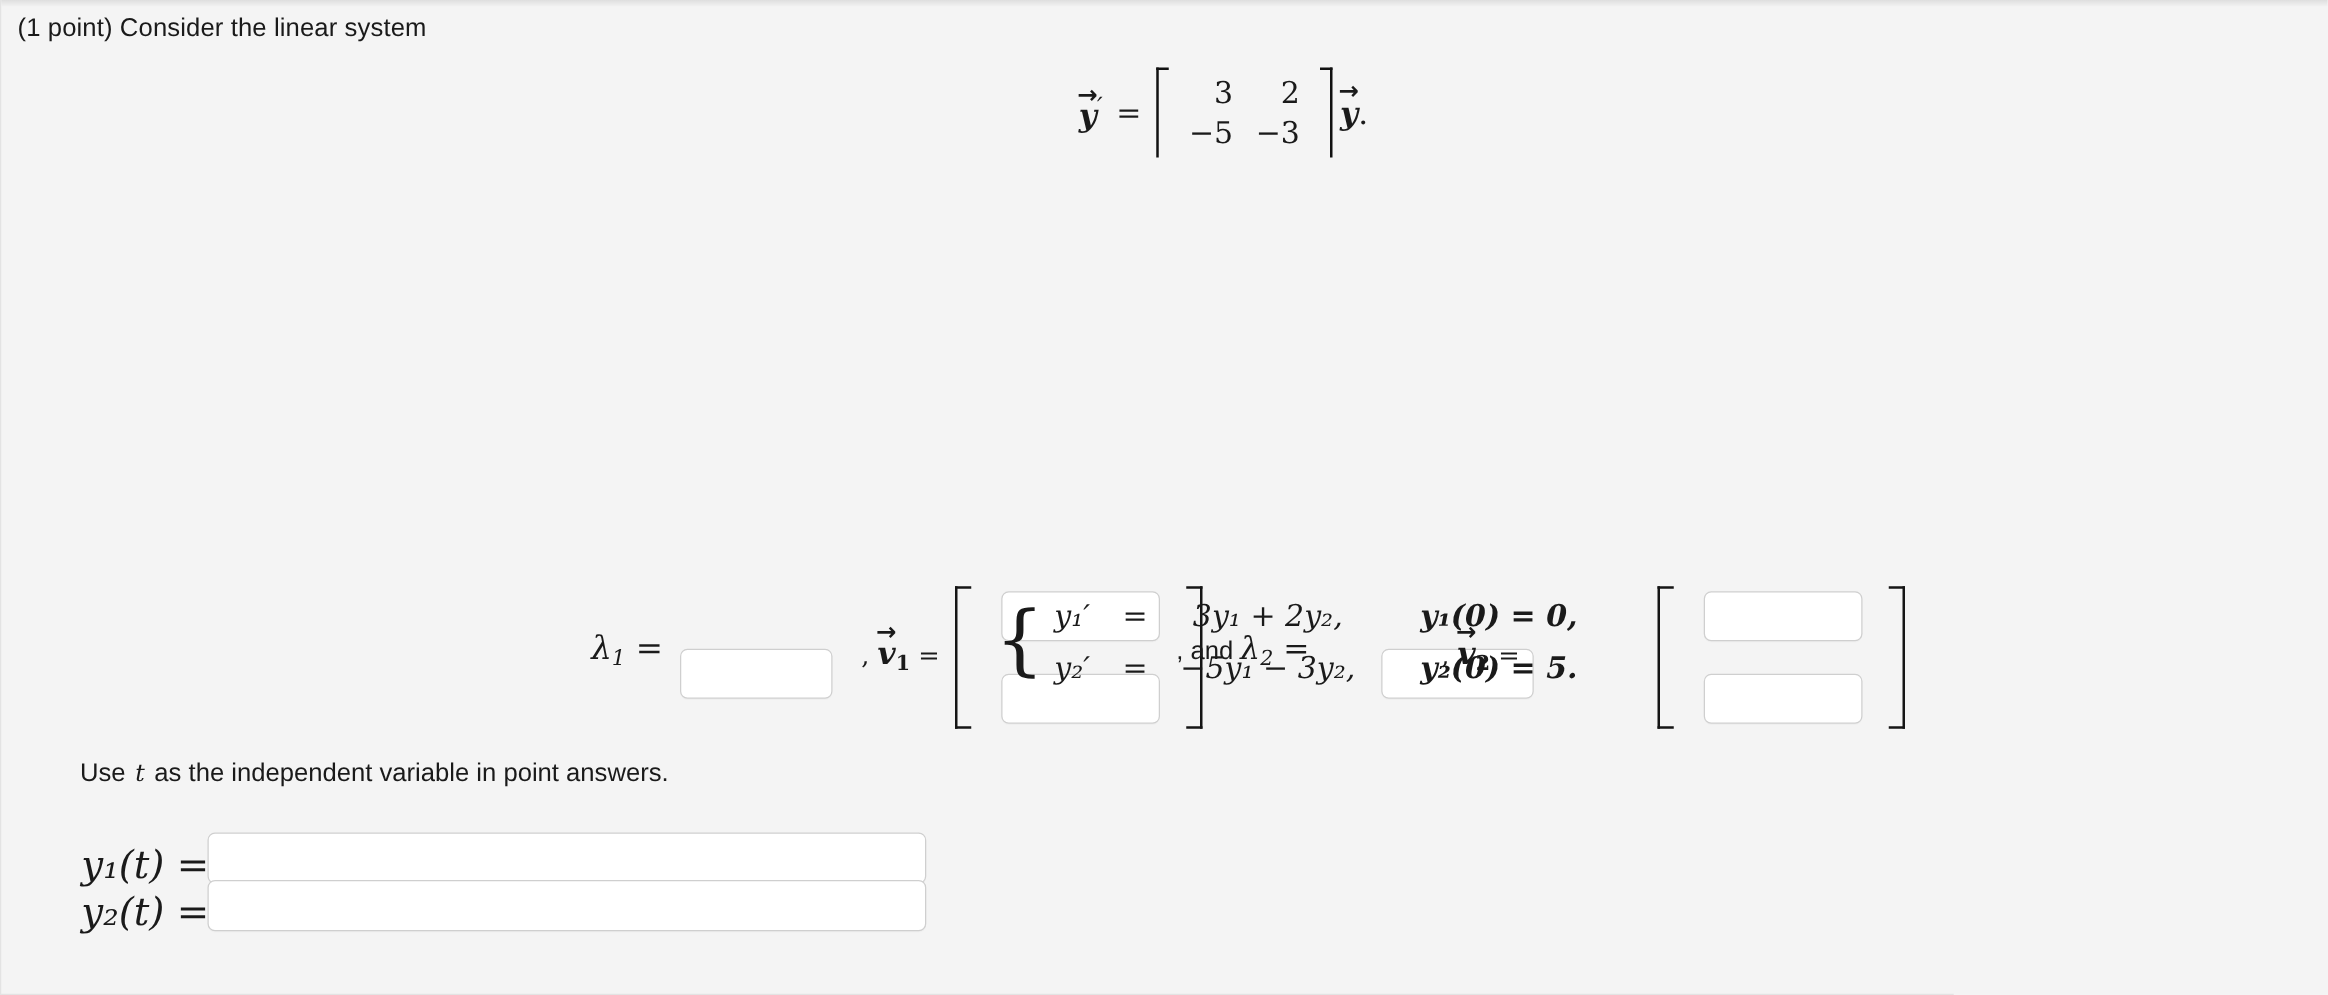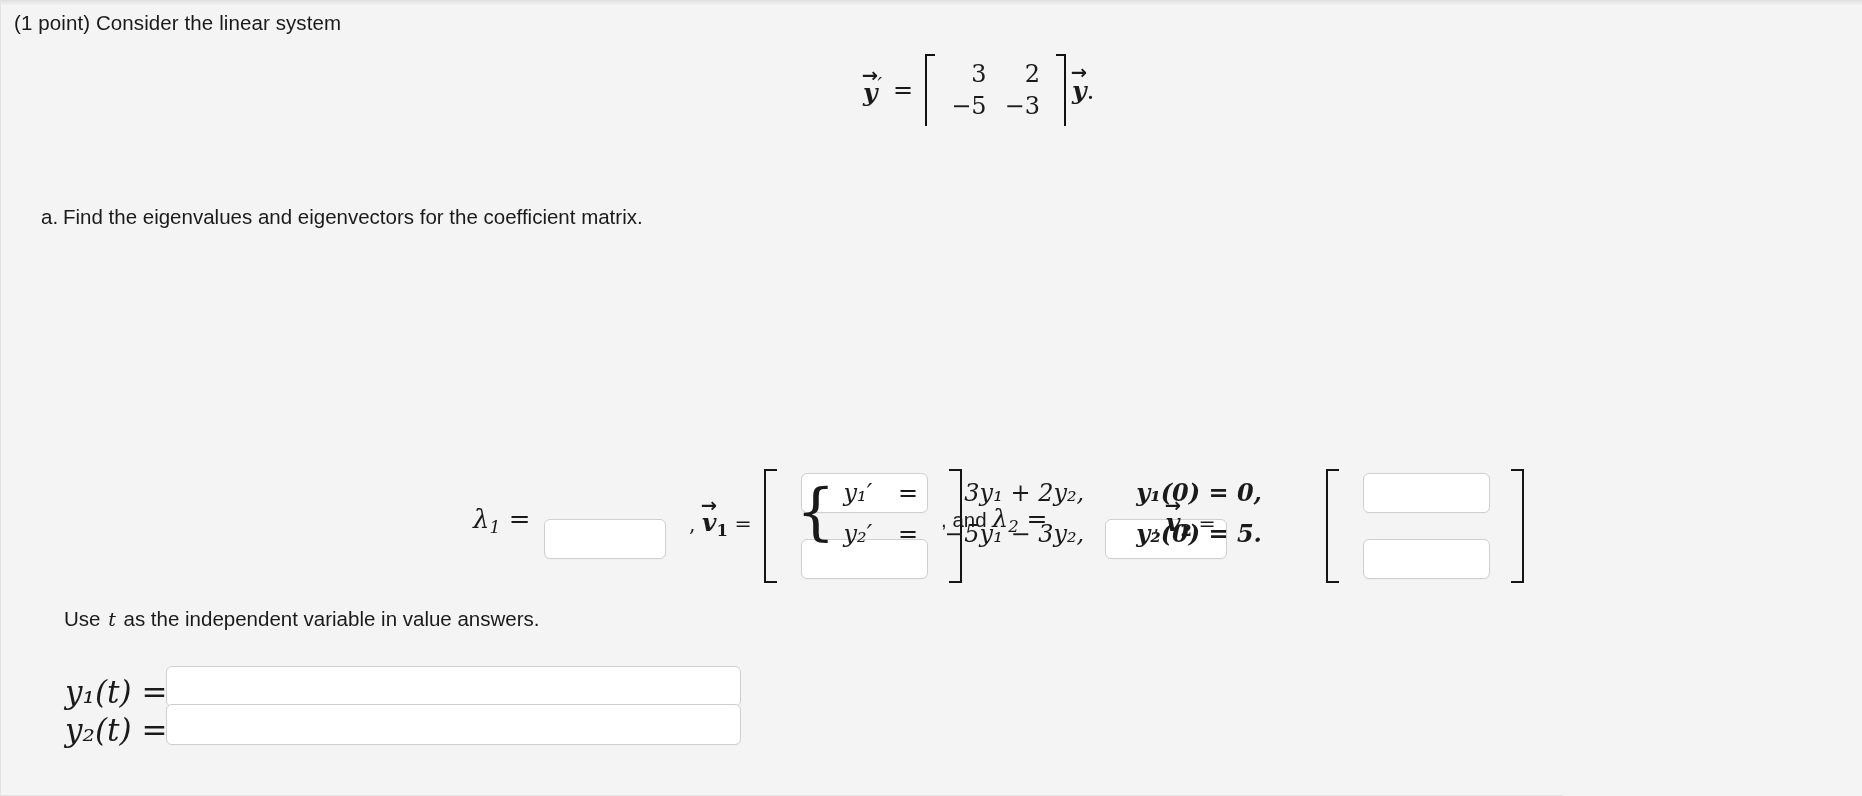--- a/index.html
+++ b/index.html
@@ -261,21 +261,21 @@
     transform: translateY(-1px);
   }
   .ivp-grid {
     display: grid;
     grid-template-columns: auto auto auto auto;
     row-gap: 12px;
     align-items: baseline;
   }
   .ivp-grid .c-lhs { padding-right: 26px; text-align: left; white-space: nowrap; }
   .ivp-grid .c-eq  { padding-right: 26px; }
-  .ivp-grid .c-rhs { padding-right: 52px; white-space: nowrap; text-align: right; }
+  .ivp-grid .c-rhs { padding-right: 52px; white-space: nowrap; text-align: center; }
   .ivp-grid .c-ic  { white-space: nowrap; font-weight: bold; }
 
   .use-t {
     position: absolute;
     left: 63px;
     top: 607px;
     font-size: 20.5px;
     white-space: nowrap;
   }
   .use-t .tvar {
@@ -319,23 +319,20 @@
         <span class="cell">3</span>
         <span class="cell">2</span>
         <span class="cell">−5</span>
         <span class="cell">−3</span>
       </span>
       <span class="brk r"></span>
     </span>
     <span class="tail"><span class="vec mb"><span class="arrow">→</span><span>y</span></span><span class="math">.</span></span>
   </div>
 
-  <div class="part-a-label">
-    <span class="letter">a.</span><span>Find the eigenvalues and eigenvectors for the coefficient matrix.</span>
-  </div>
 
   <div class="eig-row">
 
     <span class="lam lam-1 math"><span class="mi">λ</span><span class="sub">1</span> <span>=</span></span>
     <input class="ans inp-lambda1" type="text" value="" style="">
 
     <span class="vlabel v1 math"><span class="comma">,</span> <span class="vsym"><span class="vec mb"><span class="arrow">→</span><span>v</span></span><span class="sub" style="font-style:normal;font-weight:bold">1</span></span> <span>=</span></span>
 
     <span class="bigbrk l brk-v1-l">
         <span class="stem"></span>
@@ -379,21 +376,21 @@
       <span class="c-ic mi">y₁(0) = 0,</span>
 
       <span class="c-lhs mi">y₂′</span>
       <span class="c-eq">=</span>
       <span class="c-rhs mi">−5y₁ − 3y₂,</span>
       <span class="c-ic mi">y₂(0) = 5.</span>
     </span>
   </div>
 
   <div class="use-t">
-    <span>Use </span><span class="tvar">t</span><span> as the independent variable in value answers.</span>
+    <span>Use </span><span class="tvar">t</span><span> as the independent variable in point answers.</span>
   </div>
 
   <span class="sol-label sol-y1 mi">y₁(t) =</span>
   <input class="ans inp-y1" type="text" value="" style="">
 
   <span class="sol-label sol-y2 mi">y₂(t) =</span>
   <input class="ans inp-y2" type="text" value="" style="">
 </div>
 
 </body></html>

